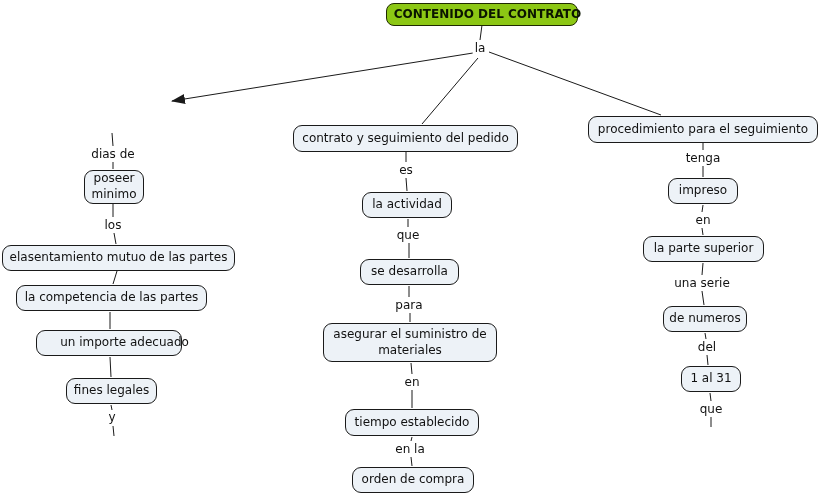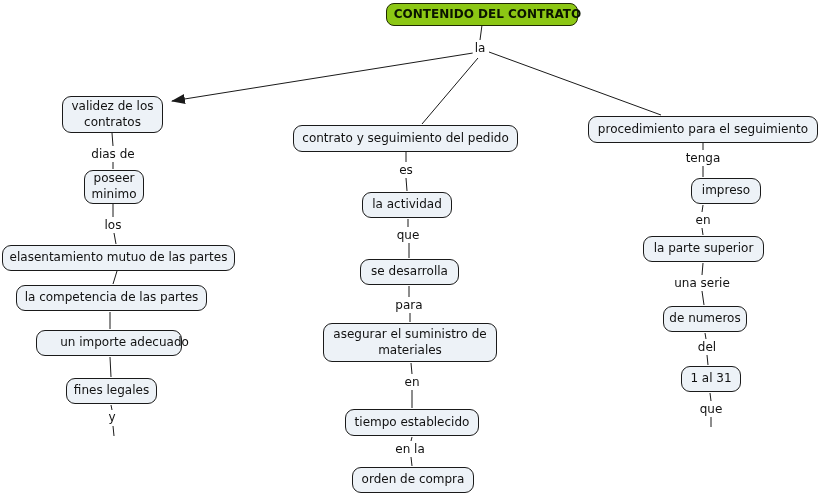--- a/index.html
+++ b/index.html
@@ -46,21 +46,21 @@
   #M-n4 { left:323px; top:323px; width:174px; height:39px; }
   #M-n5 { left:345px; top:409px; width:134px; height:27px; }
   #M-n6 { left:352px; top:467px; width:122px; height:26px; }
   #M-l1 { left:406px; top:163px; }
   #M-l2 { left:408px; top:228px; }
   #M-l3 { left:409px; top:298px; }
   #M-l4 { left:412px; top:375px; }
   #M-l5 { left:410px; top:442px; }
 
   #R-n1 { left:588px; top:116px; width:230px; height:27px; }
-  #R-n2 { left:668px; top:178px; width:70px;  height:26px;margin-left:23px; }
+  #R-n2 { left:668px; top:178px; width:70px;  height:26px; }
   #R-n3 { left:643px; top:236px; width:121px; height:26px;text-align:center; }
   #R-n4 { left:663px; top:306px; width:84px;  height:26px; }
   #R-n5 { left:681px; top:366px; width:60px;  height:26px; }
   #R-n6 { left:637px; top:428px; width:145px; height:39px; }
   #R-l1 { left:703px; top:151px; }
   #R-l2 { left:703px; top:213px; }
   #R-l3 { left:702px; top:276px; }
   #R-l4 { left:707px; top:340px; }
   #R-l5 { left:711px; top:402px; }
 </style>
@@ -112,21 +112,20 @@
       <line x1="705" y1="333" x2="706" y2="339"></line>
       <line x1="707" y1="355" x2="708" y2="365"></line>
       <line x1="710" y1="393" x2="711" y2="401"></line>
       <line x1="711" y1="417" x2="711" y2="427"></line>
     </g>
   </svg>
 
   <div class="node root" id="root-node">CONTENIDO DEL CONTRATO</div>
   <div class="link-label" id="lbl-la">la</div>
 
-  <div class="node" id="L-n1">validez de los contratos</div>
   <div class="link-label" id="L-l1">dias de</div>
   <div class="node" id="L-n2">poseer minimo</div>
   <div class="link-label" id="L-l2">los</div>
   <div class="node one-line" id="L-n3">elasentamiento mutuo de las partes</div>
   <div class="node one-line" id="L-n4">la competencia de las partes</div>
   <div class="node one-line" id="L-n5">un importe adecuado</div>
   <div class="node one-line" id="L-n6">fines legales</div>
   <div class="link-label" id="L-l3">y</div>
 
   <div class="node one-line" id="M-n1">contrato y seguimiento del pedido</div>

